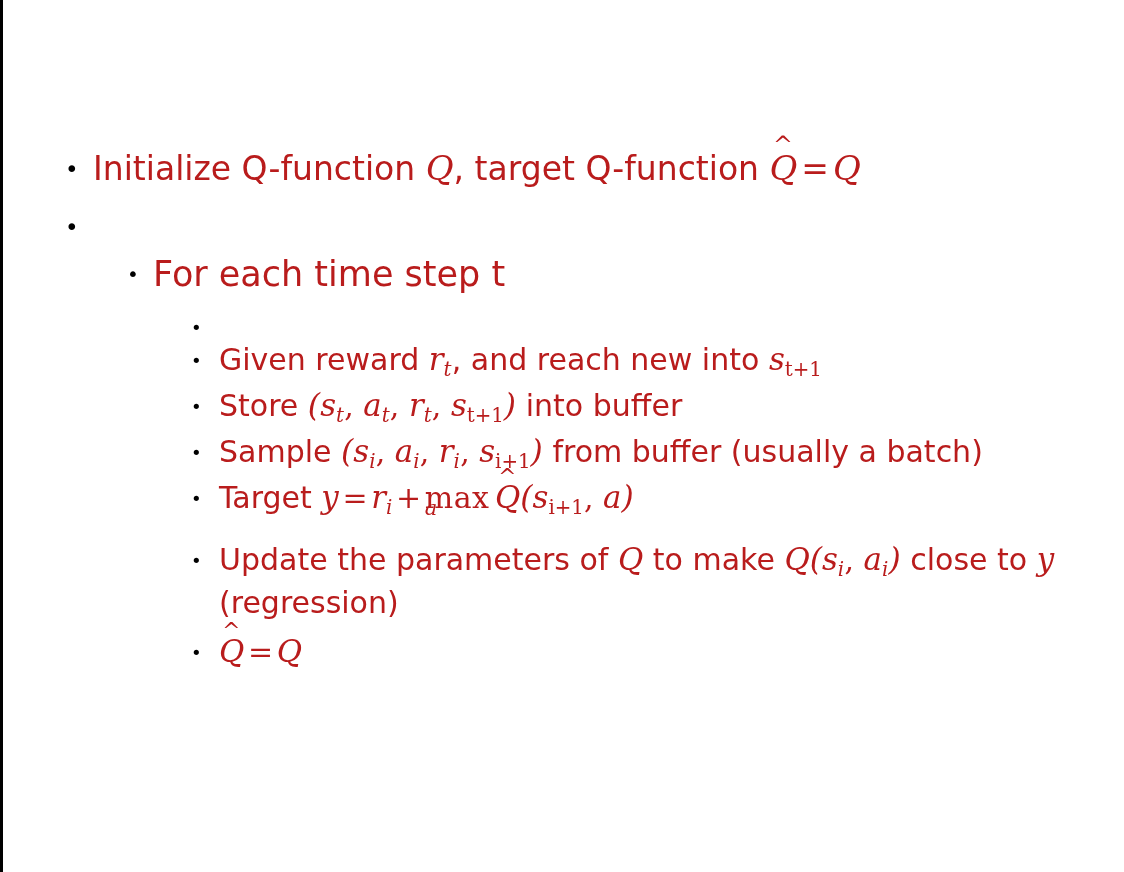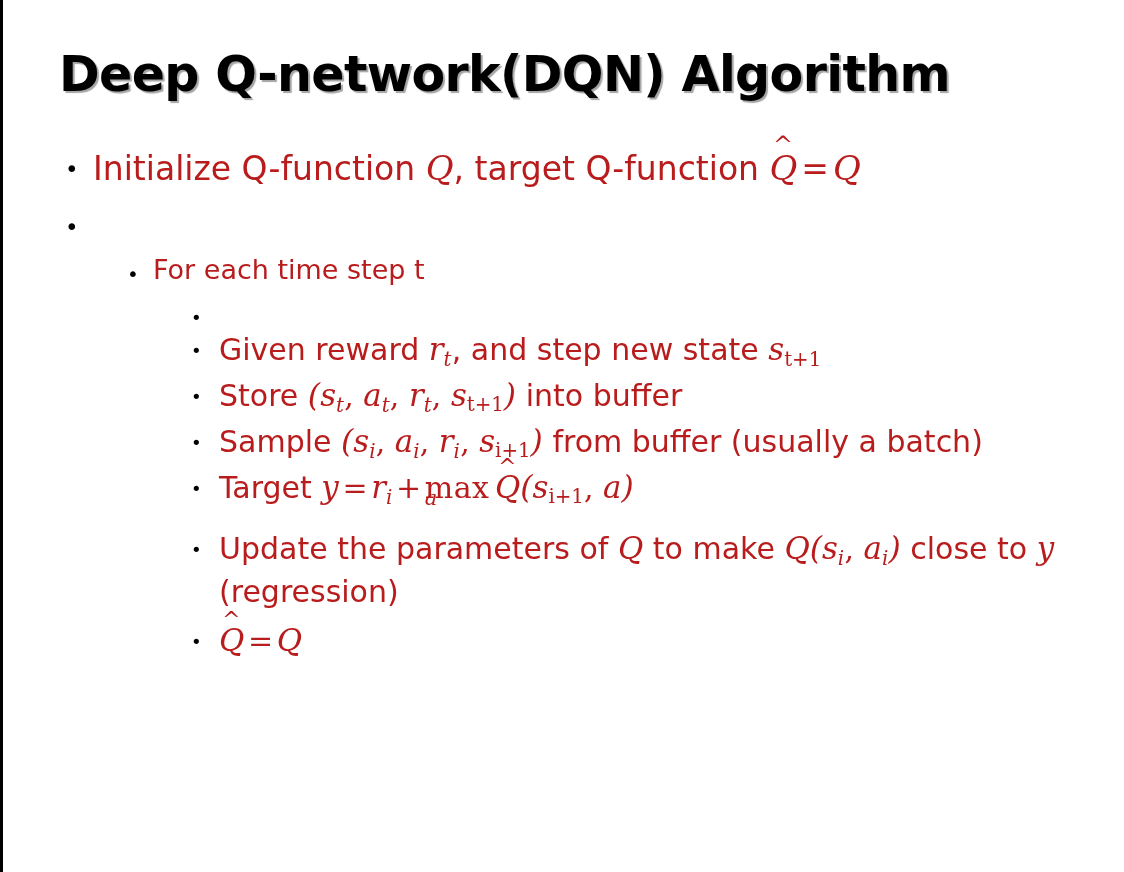--- a/index.html
+++ b/index.html
@@ -81,21 +81,21 @@
   .lvl3 {
     padding-left: 124px;
     margin-bottom: 9px;
   }
   .lvl3 .bullet-dot {
     width: 26px;
     font-size: 20px;
     padding-top: 12px;
   }
   .lvl3 .bullet-text {
-    font-size: 27px;
+    font-size: 35px;
     line-height: 1.30;
     max-width: 900px;
   }
 
   
   .lvl4 {
     padding-left: 188px;
     margin-bottom: 2px;
   }
   .lvl4 .bullet-dot {
@@ -177,21 +177,20 @@
     font-style: italic;
     font-size: 0.70em;
     line-height: 1;
   }
 </style>
 </head>
 <body>
 
 <div class="slide">
 
-  <div class="slide-title">Deep Q-network(DQN) Algorithm</div>
 
   <div class="body-list">
 
     <div class="bullet-row lvl2">
       <span class="bullet-dot">•</span>
       <span class="bullet-text"><span>Initialize Q-function </span><span class="mi">Q</span><span>, target Q-function </span><span class="mhat"><span class="hat">^</span><span class="mi">Q</span></span><span class="meq">=</span><span class="mi">Q</span></span>
     </div>
 
     <div class="bullet-row lvl2">
       <span class="bullet-dot">•</span>
@@ -201,21 +200,21 @@
       <span class="bullet-dot">•</span>
       <span class="bullet-text">For each time step t</span>
     </div>
 
     <div class="bullet-row lvl4">
       <span class="bullet-dot">•</span>
     </div>
 
     <div class="bullet-row lvl4">
       <span class="bullet-dot">•</span>
-      <span class="bullet-text"><span>Given reward </span><span class="mi">r</span><span class="msub">t</span><span>, and step new state </span><span class="mi">s</span><span class="msub-n">t+1</span></span>
+      <span class="bullet-text"><span>Given reward </span><span class="mi">r</span><span class="msub">t</span><span>, and reach new into </span><span class="mi">s</span><span class="msub-n">t+1</span></span>
     </div>
 
     <div class="bullet-row lvl4">
       <span class="bullet-dot">•</span>
       <span class="bullet-text"><span>Store </span><span class="mparen">(</span><span class="mi">s</span><span class="msub">t</span><span class="mop">, </span><span class="mi">a</span><span class="msub">t</span><span class="mop">, </span><span class="mi">r</span><span class="msub">t</span><span class="mop">, </span><span class="mi">s</span><span class="msub-n">t+1</span><span class="mparen">)</span><span> into buffer</span></span>
     </div>
 
     <div class="bullet-row lvl4">
       <span class="bullet-dot">•</span>
       <span class="bullet-text"><span>Sample </span><span class="mparen">(</span><span class="mi">s</span><span class="msub">i</span><span class="mop">, </span><span class="mi">a</span><span class="msub">i</span><span class="mop">, </span><span class="mi">r</span><span class="msub">i</span><span class="mop">, </span><span class="mi">s</span><span class="msub-n">i+1</span><span class="mparen">)</span><span> from buffer (usually a batch)</span></span>

